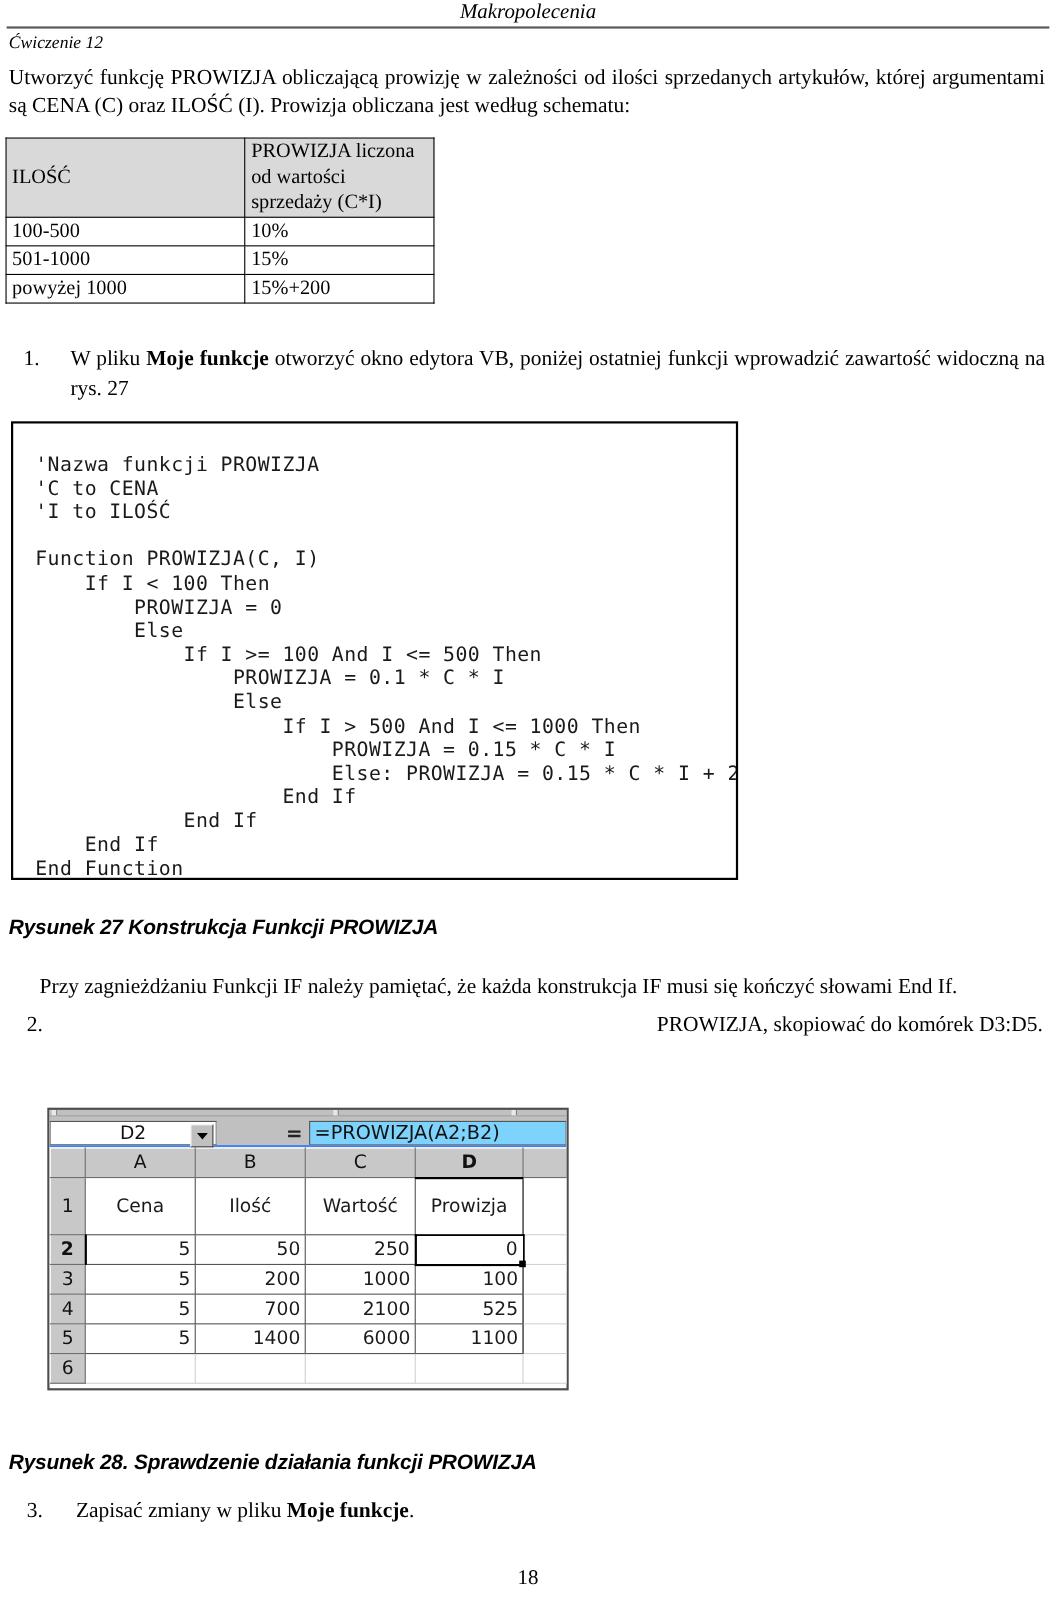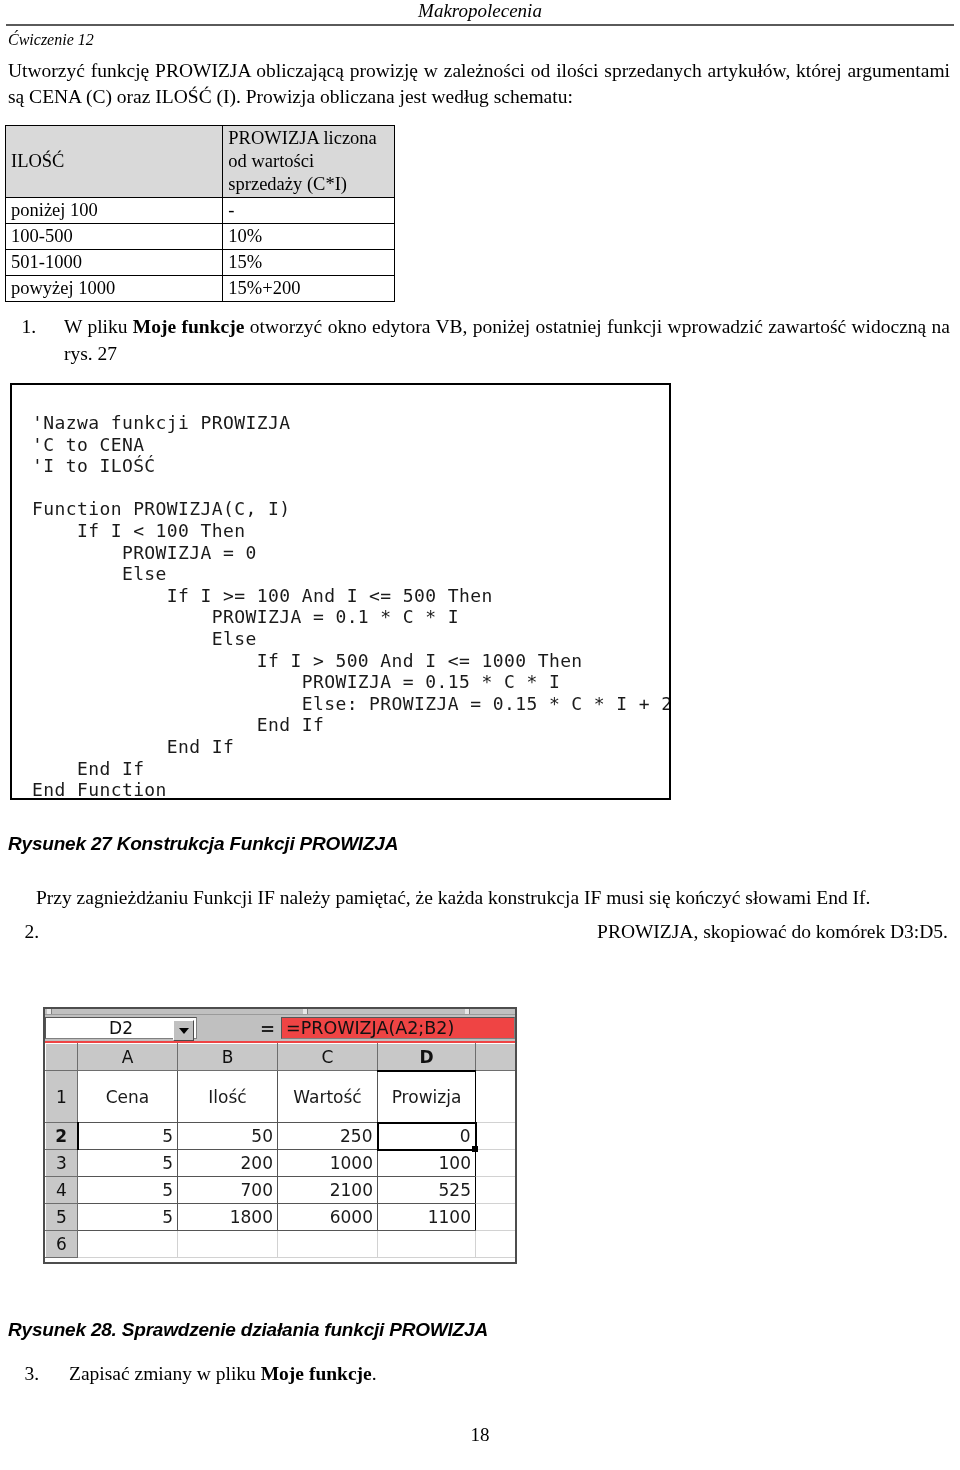--- a/index.html
+++ b/index.html
@@ -176,24 +176,24 @@
     position: relative;
   }
   .excel-topstrip .nub {
     position: absolute;
     top: 0; width: 5px; height: 5px;
     background: #e8e8e8;
     border-right: 1px solid #808080;
   }
   .excel-formulabar {
     display: flex;
-    align-items: center;
+    align-items: flex-end;
     height: 28px;
     background: #c0c0c0;
-    border-bottom: 2px solid #ef4444;
+    border-bottom: 2px solid #3b82f6;
   }
   .namebox {
     width: 152px;
     background: #ffffff;
     border: 1px solid #808080;
     border-top-color: #555;
     border-left-color: #555;
     display: flex;
     align-items: center;
     justify-content: center;
@@ -225,21 +225,21 @@
     display: flex;
     align-items: center;
     justify-content: flex-end;
     padding-right: 6px;
     font-size: 18px;
     font-weight: bold;
     color: #222;
   }
   .formula-input {
     flex: 1;
-    background: #ef4444;
+    background: #7dd3fc;
     border: 1px solid #808080;
     border-top-color: #555;
     border-left-color: #555;
     display: flex;
     align-items: center;
     padding-left: 4px;
     font-size: 17.5px;
     color: #111;
     white-space: nowrap;
     overflow: hidden;
@@ -322,24 +322,20 @@
       <col class="c1">
       <col class="c2">
     </colgroup>
   <thead>
     <tr>
       <td class="hdr-left">ILOŚĆ</td>
       <td>PROWIZJA liczona od wartości sprzedaży (C*I)</td>
     </tr>
   </thead>
   <tbody>
-    <tr>
-      <td>poniżej 100</td>
-      <td>-</td>
-    </tr>
     <tr>
       <td>100-500</td>
       <td>10%</td>
     </tr>
     <tr>
       <td>501-1000</td>
       <td>15%</td>
     </tr>
     <tr>
       <td>powyżej 1000</td>
@@ -452,21 +448,21 @@
         <td class="rowhdr">4</td>
         <td class="data">5</td>
         <td class="data">700</td>
         <td class="data">2100</td>
         <td class="data colD">525</td>
         <td class="blank"></td>
       </tr>
       <tr>
         <td class="rowhdr">5</td>
         <td class="data">5</td>
-        <td class="data">1800</td>
+        <td class="data">1400</td>
         <td class="data">6000</td>
         <td class="data colD">1100</td>
         <td class="blank"></td>
       </tr>
       <tr>
         <td class="rowhdr">6</td>
         <td class="spacer"></td>
         <td class="spacer"></td>
         <td class="spacer"></td>
         <td class="spacer"></td>

